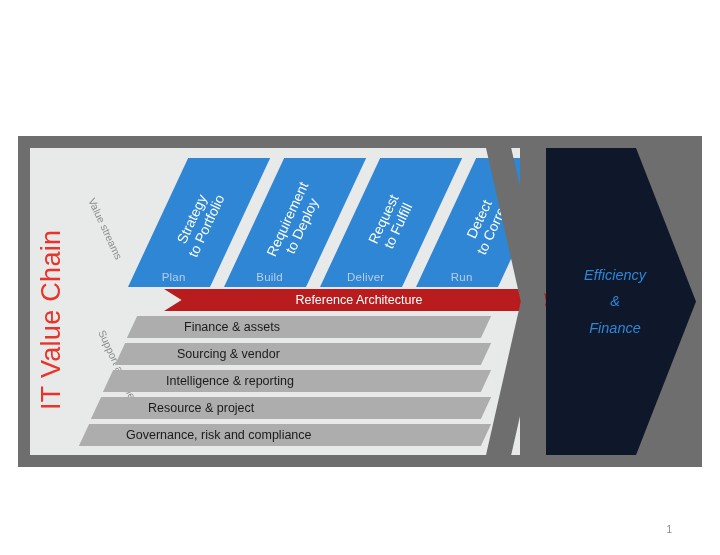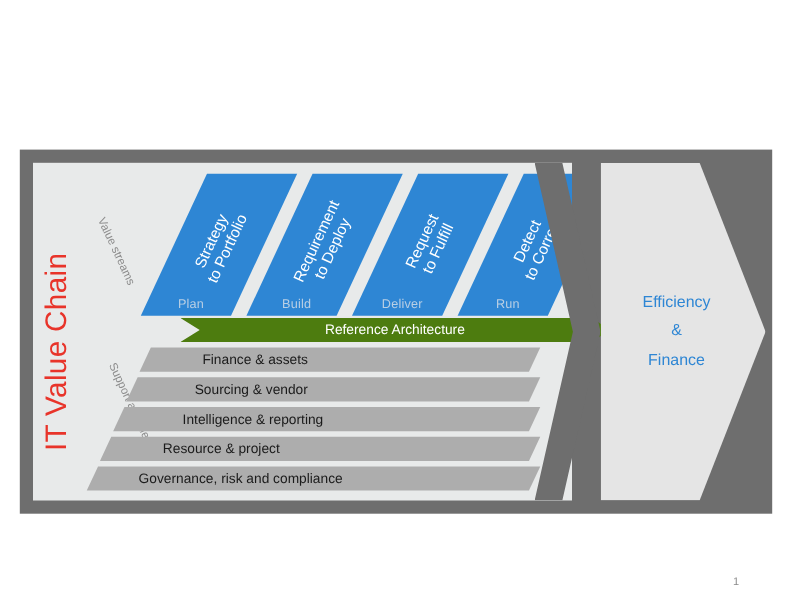--- a/index.html
+++ b/index.html
@@ -103,21 +103,21 @@
   #cap-support{
     left:107px; top:328px;
     transform:rotate(65deg);
   }
 
   
   .ref-arrow{
     position:absolute;
     left:164px; top:289px;
     width:390px; height:22px;
-    background:#4d7c0f;
+    background:#b91c1c;
     clip-path: polygon(0 0, 94.5% 0, 94.5% -18%, 100% 50%, 94.5% 118%, 94.5% 100%, 0 100%, 4.5% 50%);
   }
   .ref-arrow span{
     position:absolute;
     left:0;right:0;top:50%;
     transform:translateY(-50%);
     text-align:center;
     color:#ffffff;
     font-size:12.5px;
   }
@@ -158,22 +158,23 @@
     width:60px; height:307px;
     background:#6e6e6e;
     clip-path: polygon(0 0, 42% 0, 100% 50%, 42% 100%, 0 100%, 58% 50%);
   }
 
   
   .chev-light{
     position:absolute;
     left:546px; top:148px;
     width:150px; height:307px;
-    background:#e5e5e5;
+    background:#0f172a;
     clip-path: polygon(0 0, 60% 0, 100% 50%, 60% 100%, 0 100%);
+    font-style: italic;
   }
   .chev-light .outcome{
     position:absolute;
     left:14px; top:50%;
     transform:translateY(-50%);
     width:110px;
     text-align:center;
     color:#2e86d4;
     font-size:14.5px;
     line-height:1.85;

